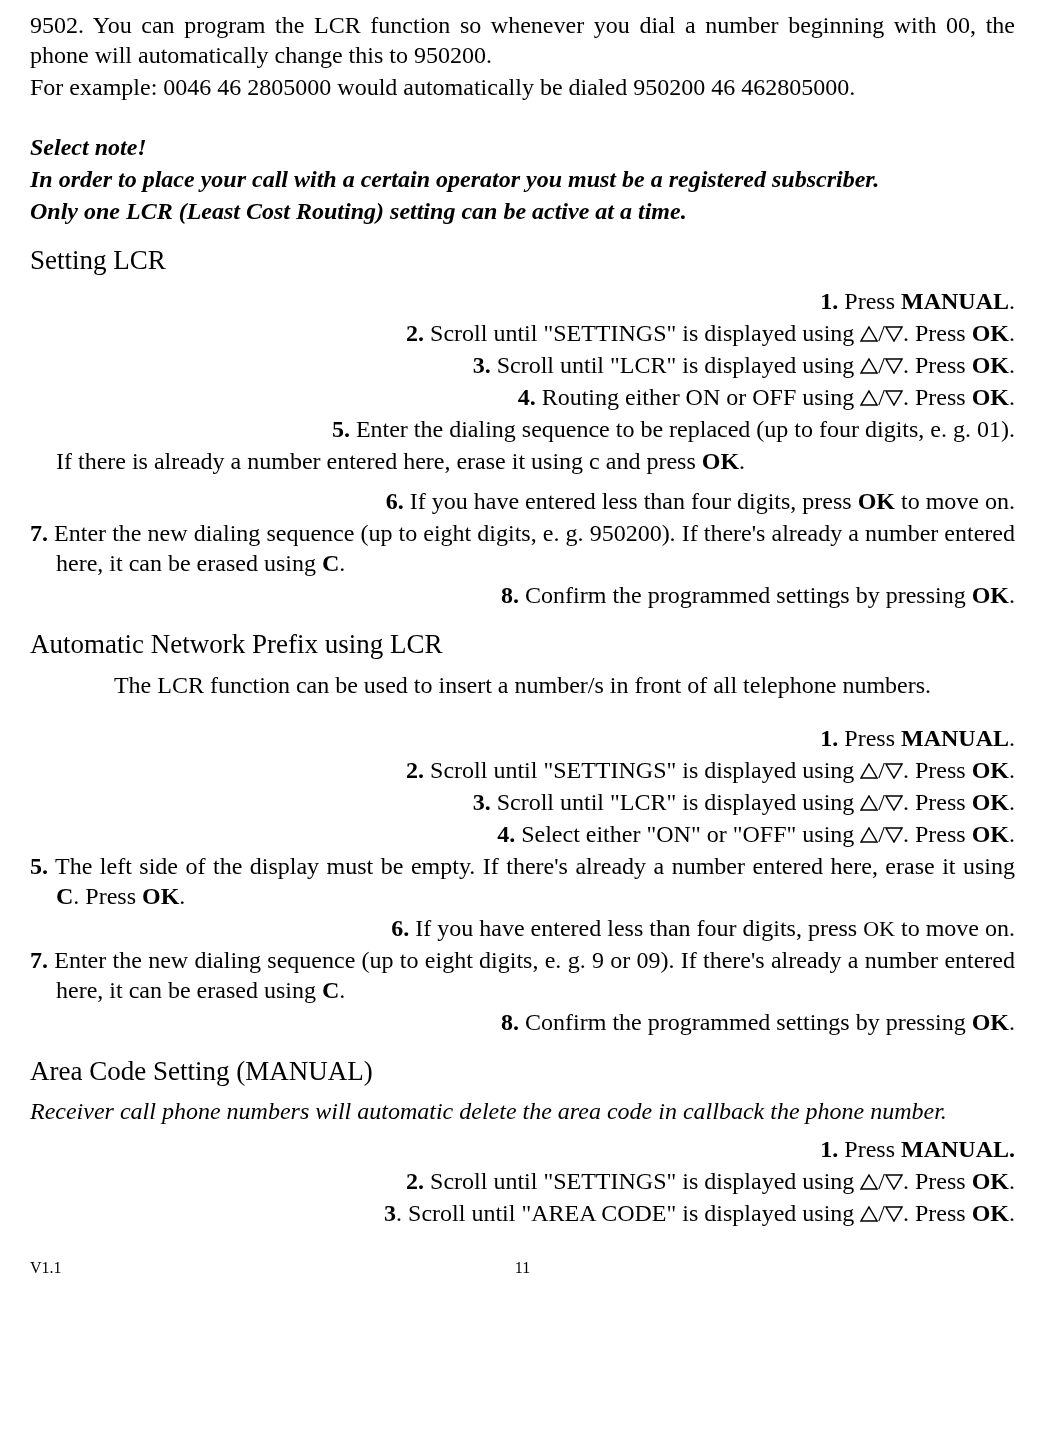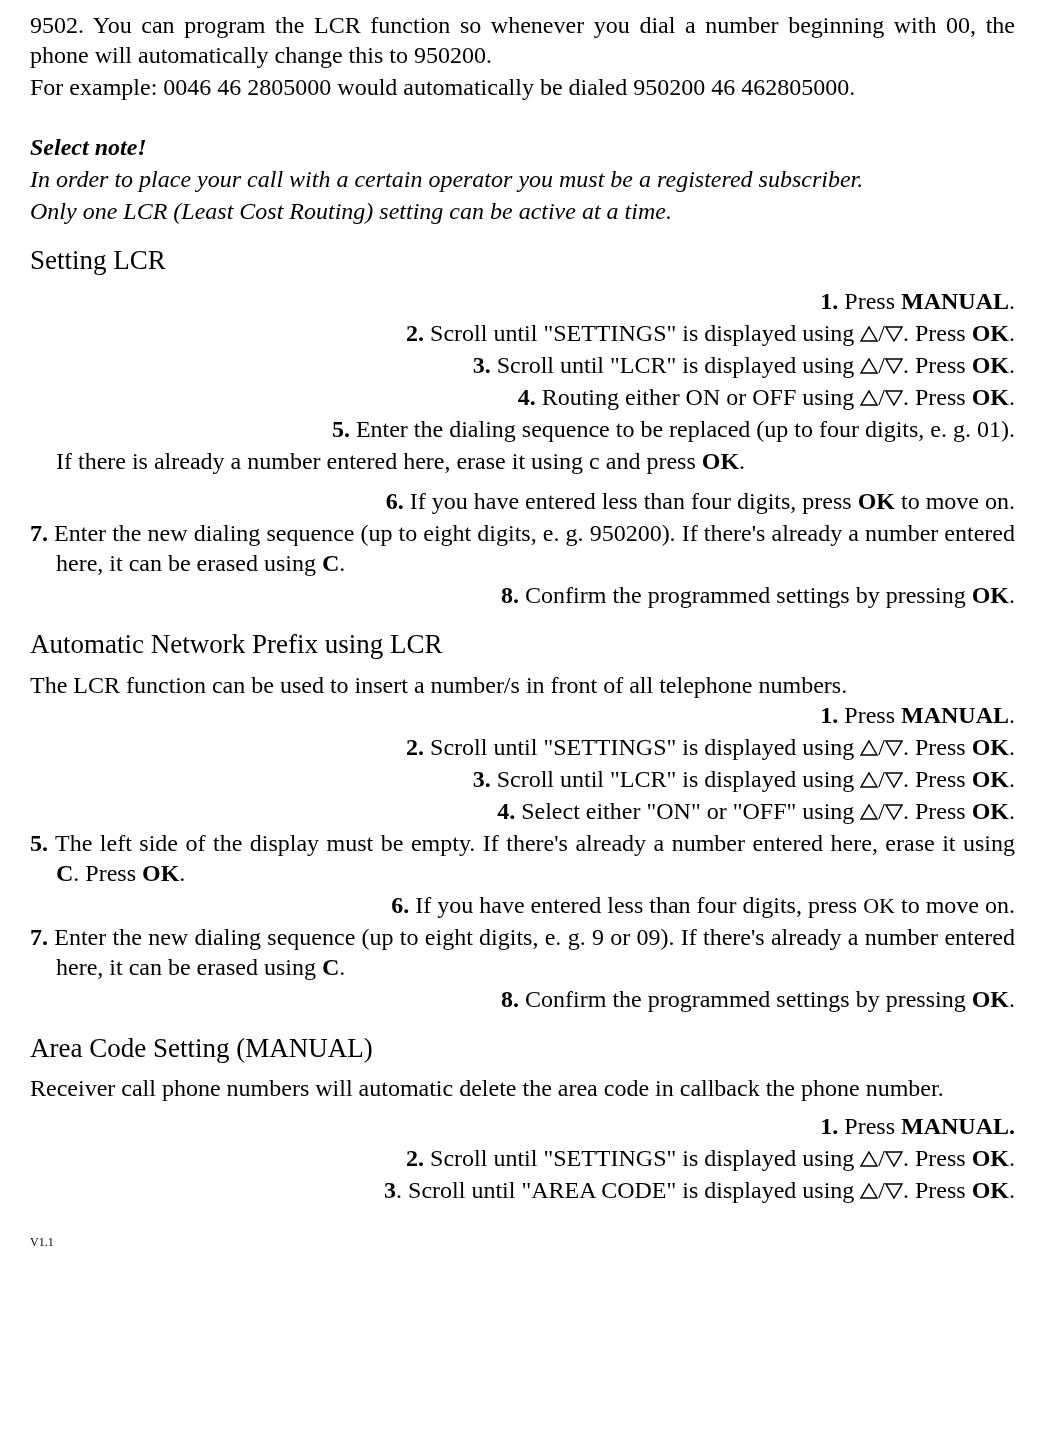--- a/index.html
+++ b/index.html
@@ -9,26 +9,26 @@
     color: #000;
     background: #fff;
     margin: 0;
     padding: 10px 30px 10px 30px;
     width: 1045px;
     box-sizing: border-box;
   }
   p { margin: 0 0 2px 0; }
   .heading-bold { font-weight: normal; font-size: 27px; margin-top: 18px; margin-bottom: 8px; }
   .note-title { font-weight: bold; font-style: italic; margin-top: 30px; }
-  .italic { font-style: italic; }
+  .italic { font-style: italic; font-weight: bold; }
   .step { text-indent: -26px; padding-left: 26px; margin-bottom: 2px; text-align: right;}
   .step b { font-weight: bold; }
   .step-cont { padding-left: 26px; margin-bottom: 10px; text-align: justify;}
   .justify { text-align: justify; }
-  .footer { display: flex; justify-content: space-between; font-size: 12px; margin-top: 30px; }
+  .footer { display: flex; justify-content: space-between; font-size: 16px; margin-top: 30px; }
   .footer .page { flex:1; text-align: center; }
   .footer .ver { width: 60px; }
   .footer .spacer { width: 60px; }
   .tri { display: inline-block; vertical-align: -1px; }
   .tri svg { display: block; }
   .intro { margin-bottom: 2px; }
 </style>
 </head>
 <body>
 
@@ -64,21 +64,21 @@
 <p class="step"><b>5.</b><span> Enter the dialing sequence to be replaced (up to four digits, e. g. 01).</span></p>
 <p class="step-cont"><span>If there is already a number entered here, erase it using c and press </span><b>OK</b><span>.</span></p>
 
 <p class="step"><b>6.</b><span> If you have entered less than four digits, press </span><b>OK</b><span> to move on.</span></p>
 
 <p class="step justify"><b>7.</b><span> Enter the new dialing sequence (up to eight digits, e. g. 950200). If there's already a number entered here, it can be erased using </span><b>C</b><span>.</span></p>
 
 <p class="step"><b>8.</b><span> Confirm the programmed settings by pressing </span><b>OK</b><span>.</span></p>
 
 <p class="heading-bold">Automatic Network Prefix using LCR</p>
-<p style="margin-bottom:0;">The LCR function can be used to insert a number/s in front of all telephone numbers.</p>
+<p style="margin-bottom:23px;text-align:center;">The LCR function can be used to insert a number/s in front of all telephone numbers.</p>
 
 <p class="step"><b>1.</b><span> Press </span><b>MANUAL</b><span>.</span></p>
 
 <p class="step"><b>2.</b><span> Scroll until "SETTINGS" is displayed using </span><span class="tri"><svg width="18" height="16">
         <polygon points="9,1 17,15 1,15" fill="none" stroke="#000" stroke-width="1.5"></polygon>
       </svg></span>/<span class="tri"><svg width="18" height="16">
         <polygon points="1,1 17,1 9,15" fill="none" stroke="#000" stroke-width="1.5"></polygon>
       </svg></span><span>. Press </span><b>OK</b><span>.</span></p>
 
 <p class="step"><b>3.</b><span> Scroll until "LCR" is displayed using </span><span class="tri"><svg width="18" height="16">
@@ -95,32 +95,33 @@
 
 <p class="step justify"><b>5.</b><span> The left side of the display must be empty. If there's already a number entered here, erase it using </span><b>C</b><span>. Press </span><b>OK</b><span>.</span></p>
 
 <p class="step"><b>6.</b><span> If you have entered less than four digits, press </span><span style="font-size:22px;">OK</span><span> to move on.</span></p>
 
 <p class="step justify"><b>7.</b><span> Enter the new dialing sequence (up to eight digits, e. g. 9 or 09). If   there's already a number entered here, it can be erased using </span><b>C</b><span>.</span></p>
 
 <p class="step"><b>8.</b><span> Confirm the programmed settings by pressing </span><b>OK</b><span>.</span></p>
 
 <p class="heading-bold">Area Code Setting (MANUAL)</p>
-<p class="justify" style="margin-bottom:8px;">Receiver call phone numbers will automatic delete the area code in callback the phone number.</p>
+<p class="justify" style="margin-bottom:8px;font-style:italic;">Receiver call phone numbers will automatic delete the area code in callback the phone number.</p>
 
 <p class="step"><b>1.</b><span> Press </span><b>MANUAL.</b></p>
 
 <p class="step"><b>2.</b><span> Scroll until "SETTINGS" is displayed using </span><span class="tri"><svg width="18" height="16">
         <polygon points="9,1 17,15 1,15" fill="none" stroke="#000" stroke-width="1.5"></polygon>
       </svg></span>/<span class="tri"><svg width="18" height="16">
         <polygon points="1,1 17,1 9,15" fill="none" stroke="#000" stroke-width="1.5"></polygon>
       </svg></span><span>. Press </span><b>OK</b><span>.</span></p>
 
 <p class="step"><b>3</b><span>. Scroll until "AREA CODE" is displayed using </span><span class="tri"><svg width="18" height="16">
         <polygon points="9,1 17,15 1,15" fill="none" stroke="#000" stroke-width="1.5"></polygon>
       </svg></span>/<span class="tri"><svg width="18" height="16">
         <polygon points="1,1 17,1 9,15" fill="none" stroke="#000" stroke-width="1.5"></polygon>
       </svg></span><span>. Press </span><b>OK</b><span>.</span></p>
 
 <div class="footer">
   <span class="ver">V1.1</span>
+  <span class="page">11</span>
   <span class="spacer"></span>
 </div>
 
 </body></html>

